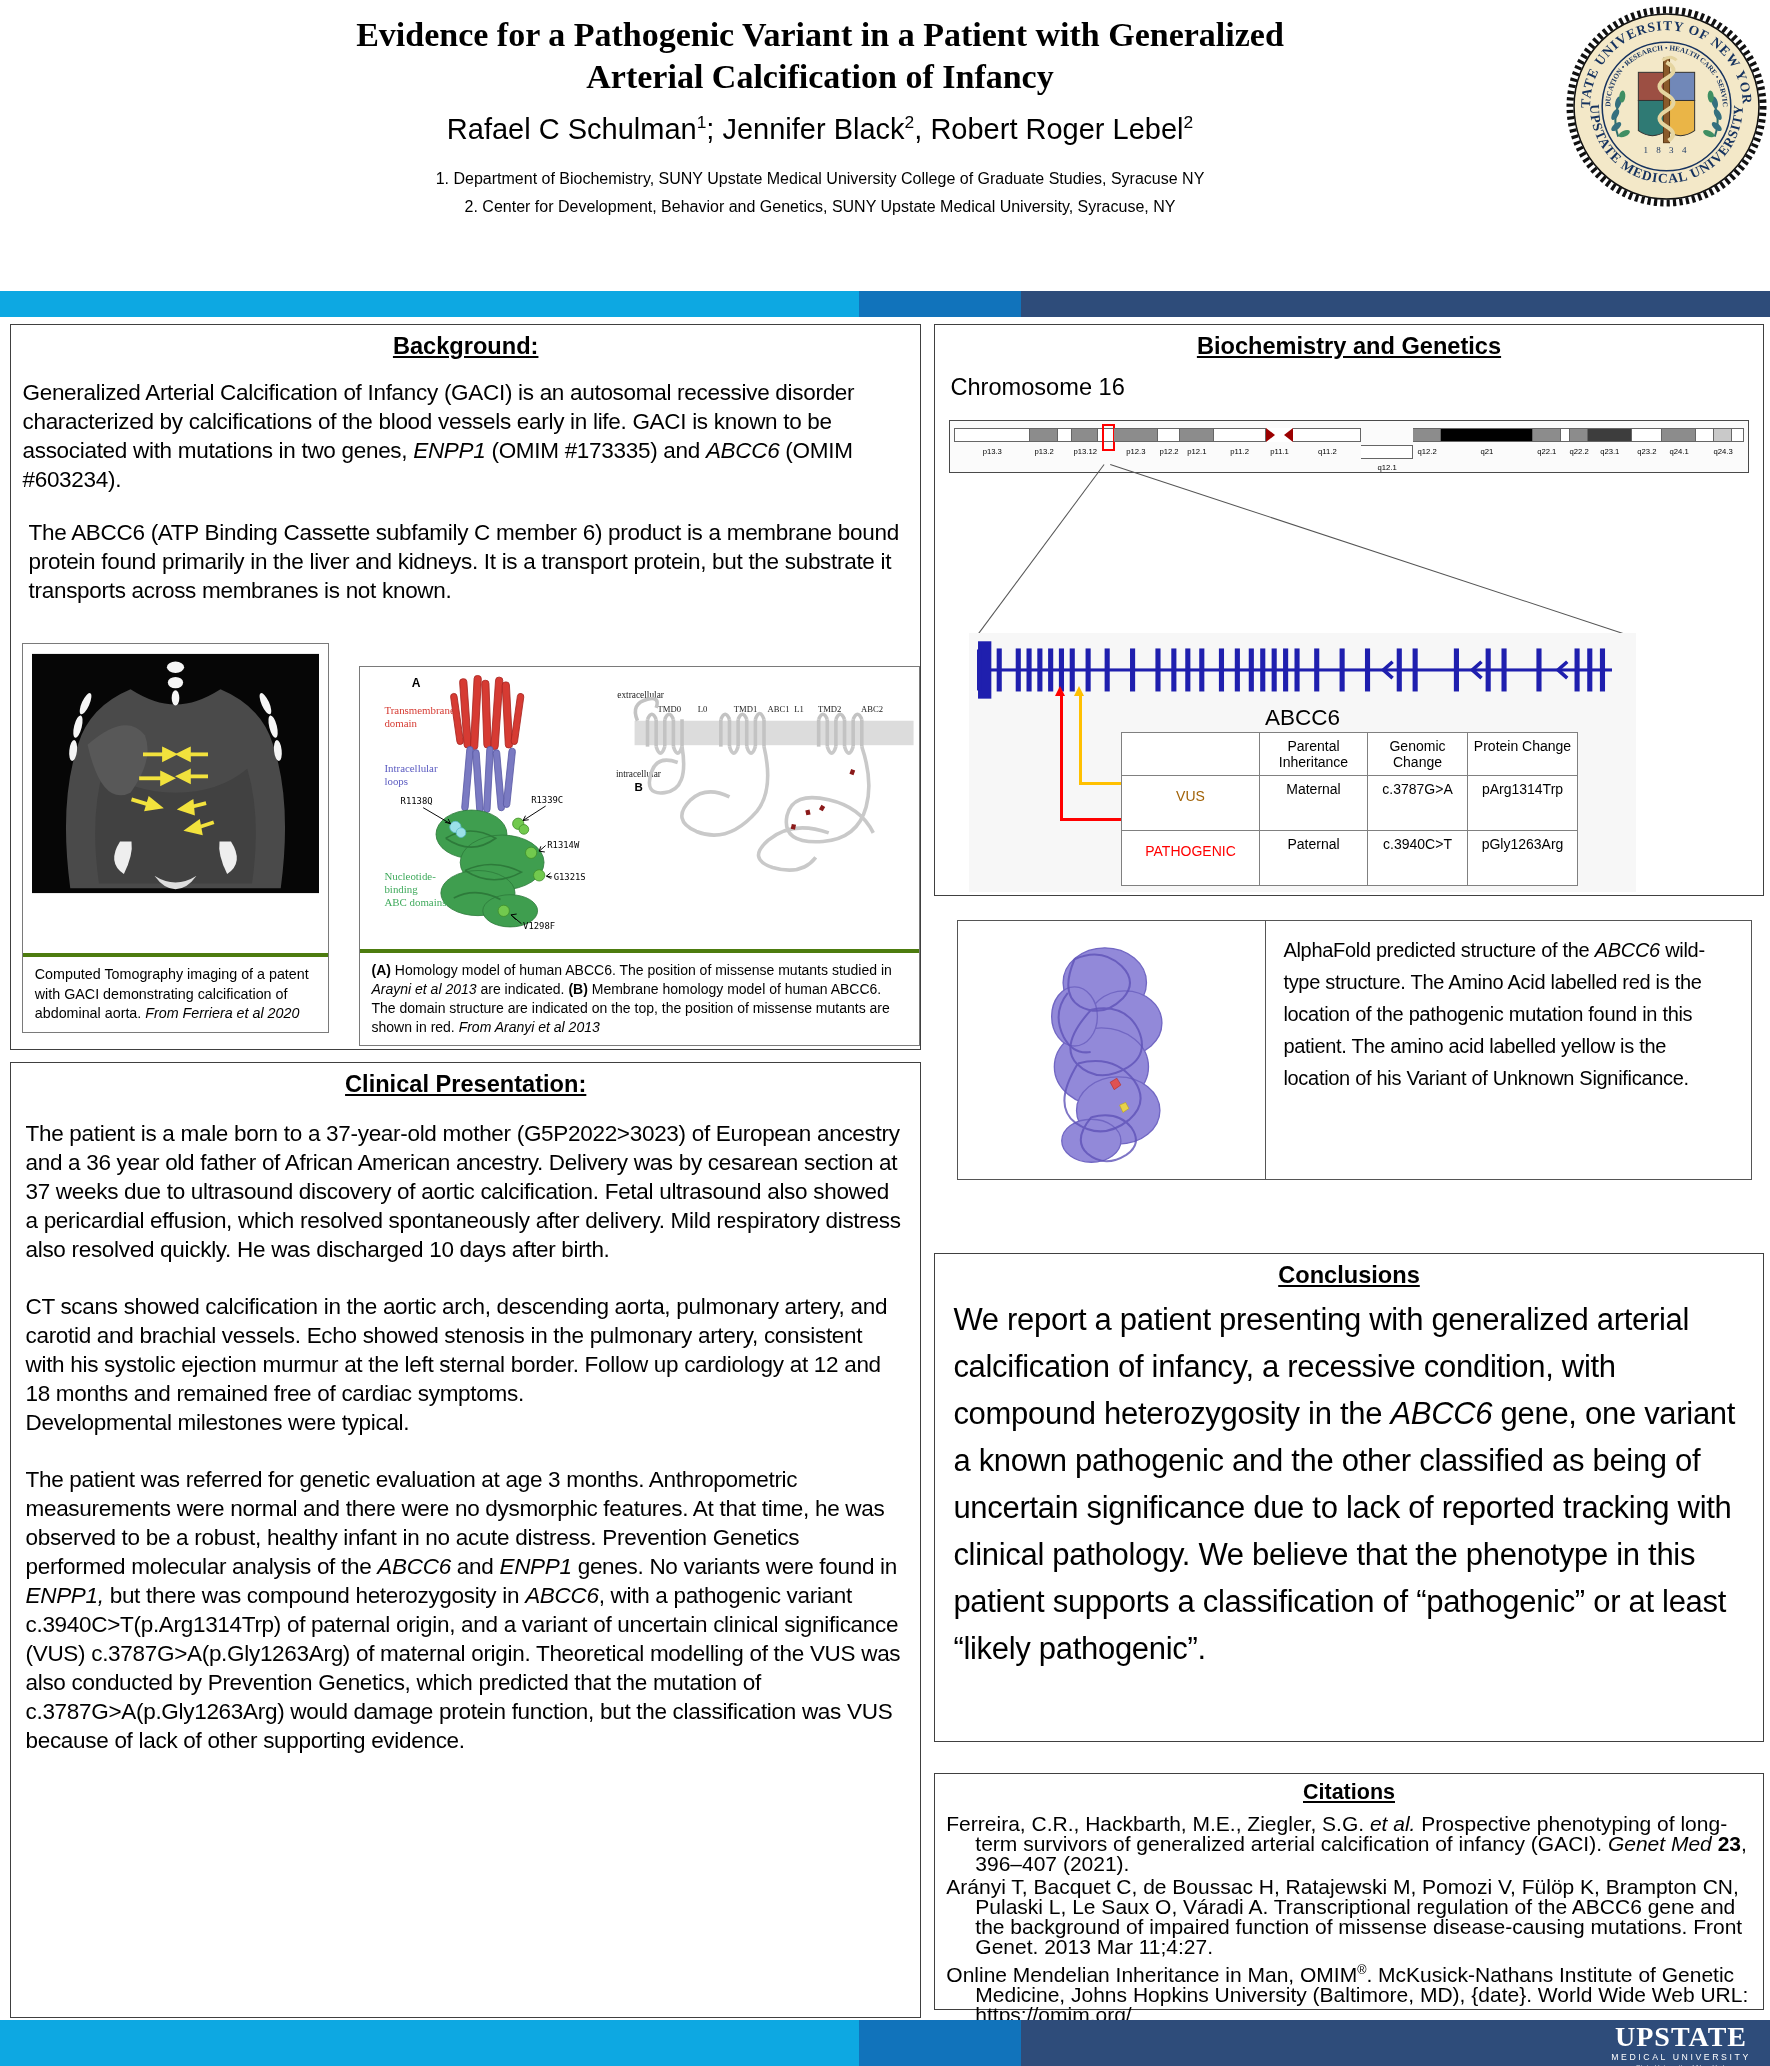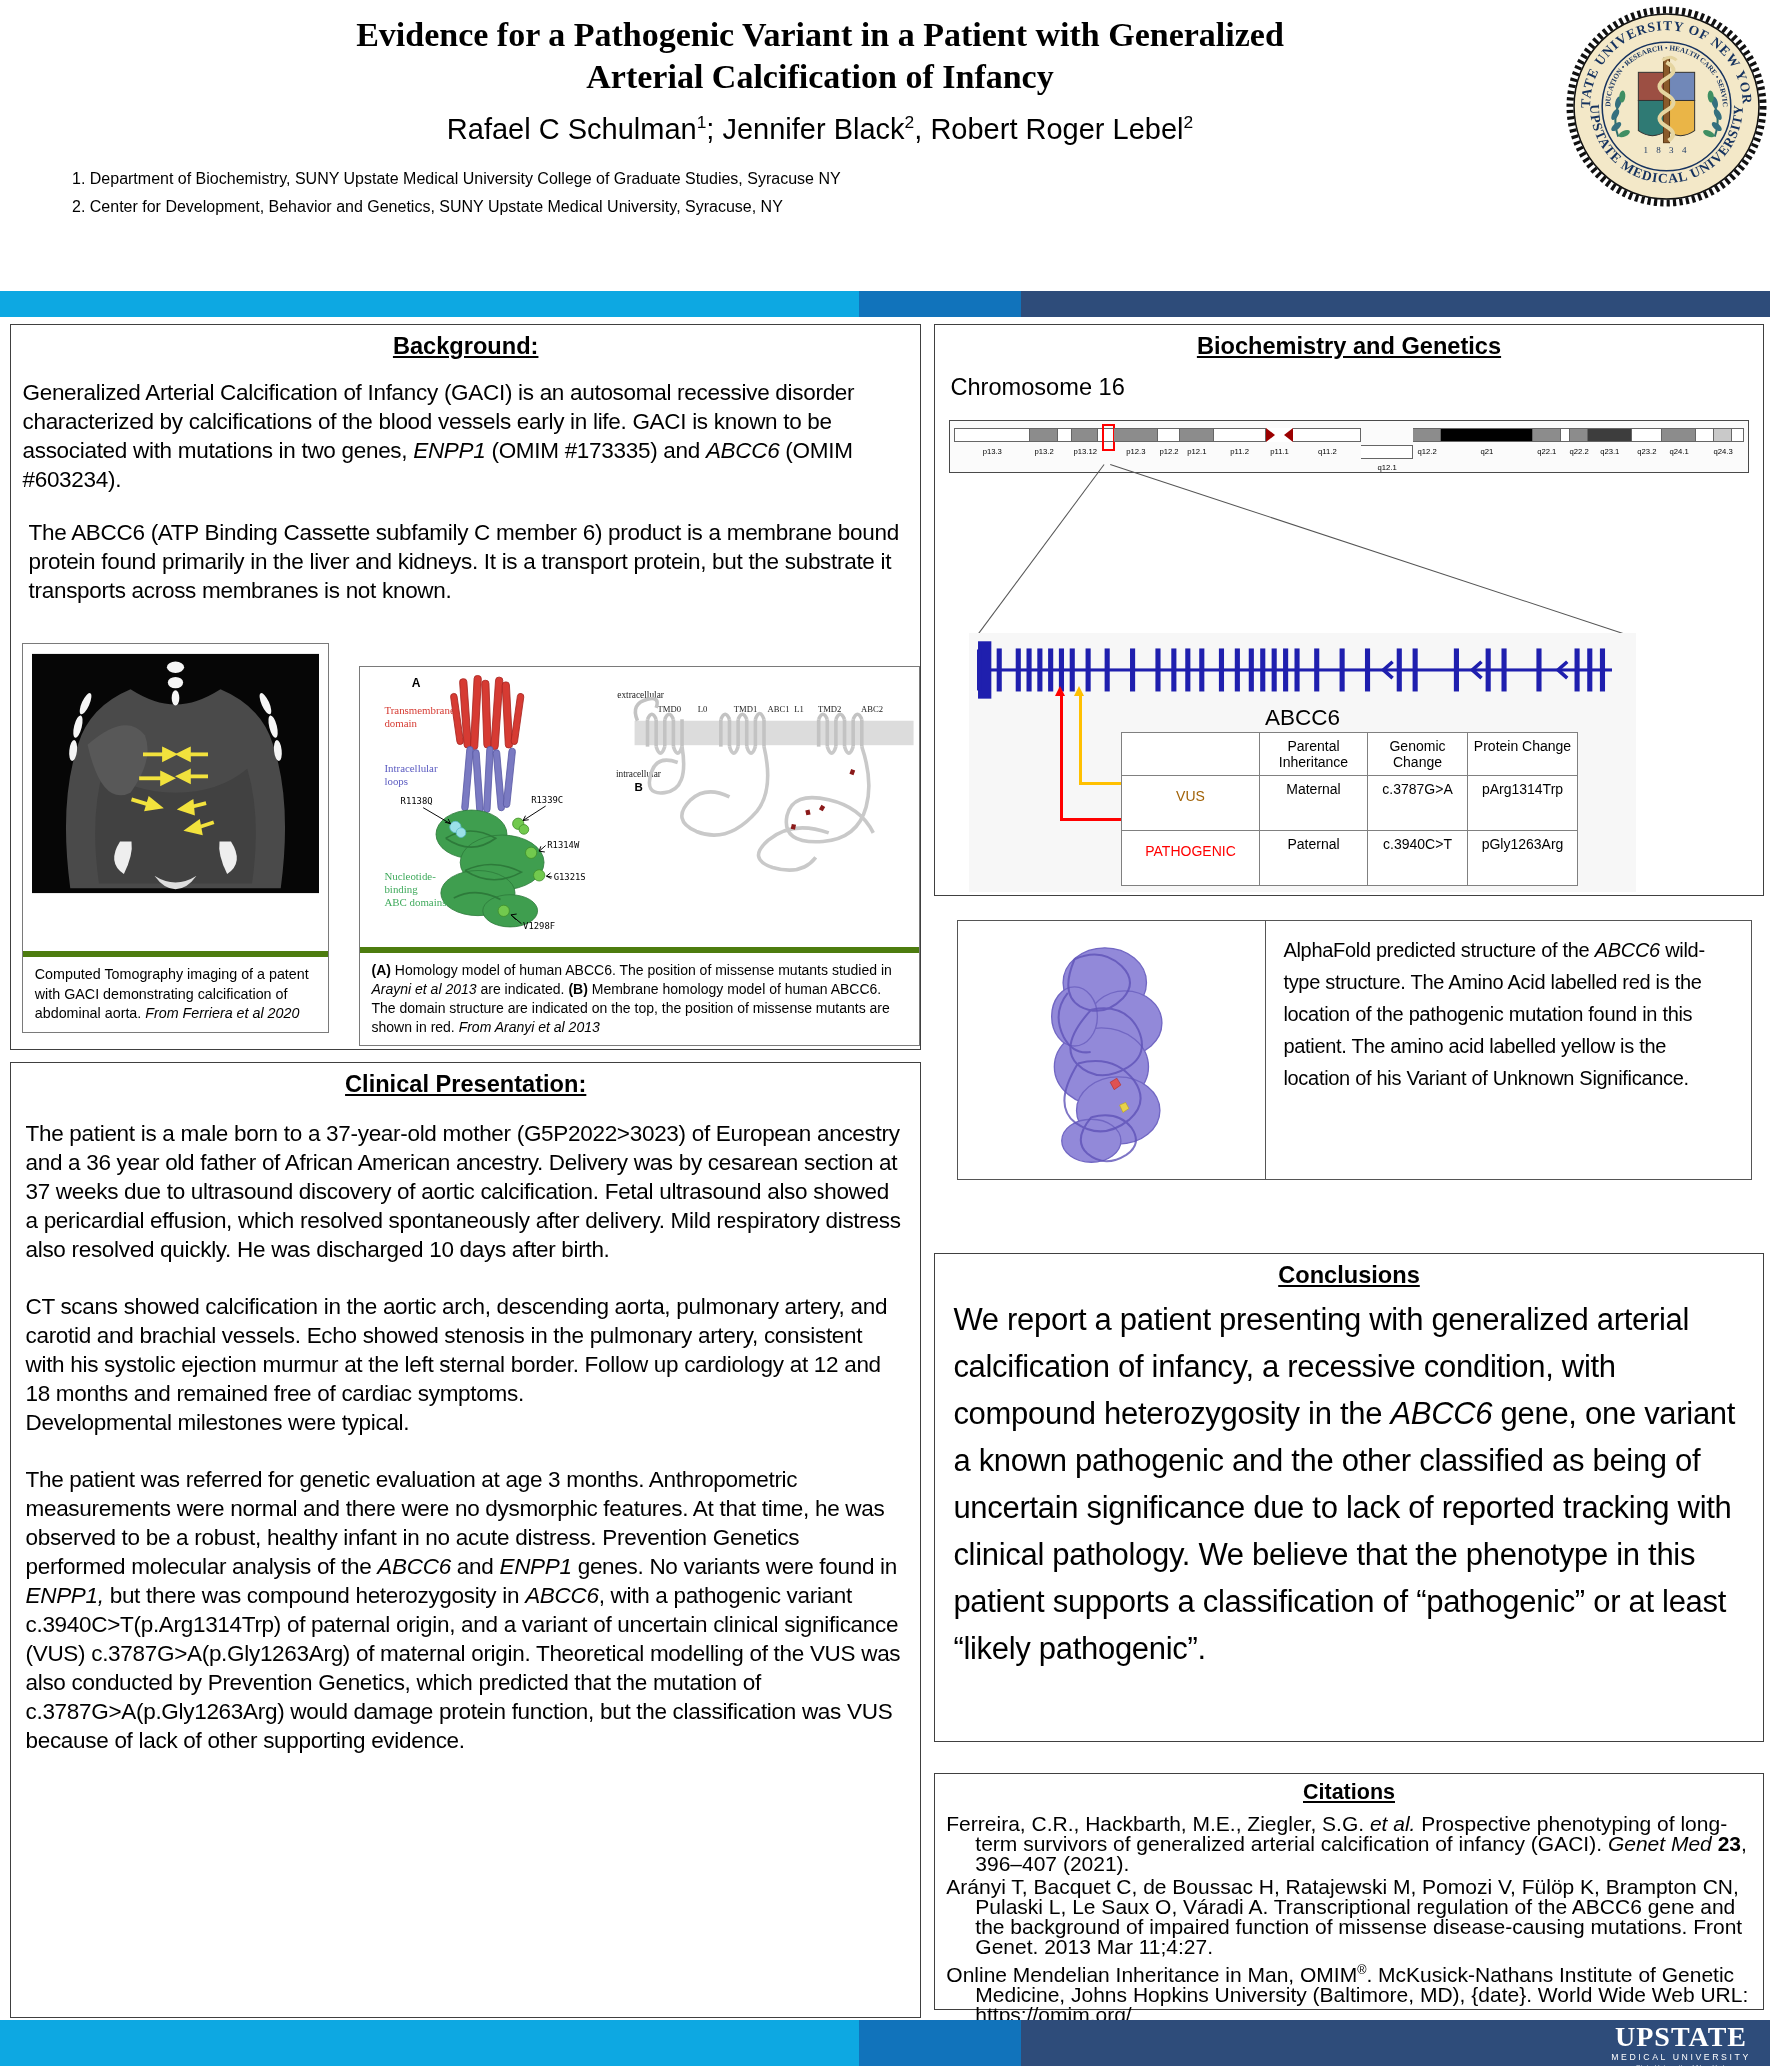--- a/index.html
+++ b/index.html
@@ -4,32 +4,32 @@
 <style>
   html,body{margin:0;padding:0;background:#e8e8e8;}
   #poster{position:relative;width:1771px;height:2066px;background:#ffffff;overflow:hidden;
           font-family:"Liberation Sans",sans-serif;color:#000;}
   .abs{position:absolute;}
 
   
   .title{font-family:"Liberation Serif",serif;font-weight:bold;font-size:34px;line-height:42px;
          text-align:center;letter-spacing:0;}
   .authors{font-size:29px;text-align:center;}
-  .affil{font-size:16px;line-height:28px;text-align:left;}
+  .affil{font-size:16px;line-height:28px;text-align:center;}
   sup.auth{font-size:0.6em;vertical-align:super;}
 
   
   .bar-seg{position:absolute;top:0;height:100%;}
 
   
   .sec-box{position:absolute;border:1.5px solid #404040;background:#fff;box-sizing:border-box;}
   .sec-head{font-size:23.6px;font-weight:bold;text-decoration:underline;text-align:center;margin:8.2px 0 0 0;}
   .body-txt{font-size:22.5px;line-height:29px;letter-spacing:-0.3px;}
   .fig-box{position:absolute;border:1px solid #7a7a7a;background:#fff;box-sizing:border-box;}
-  .fig-cap{position:absolute;left:0;right:0;bottom:0;border-top:6px solid #4d7c0f;
+  .fig-cap{position:absolute;left:0;right:0;bottom:0;border-top:4px solid #4d7c0f;
            font-size:14.3px;line-height:19.5px;padding:8.2px 11.3px;box-sizing:border-box;text-align:left;}
 
   
   #ideo{display:flex;align-items:stretch;background:#fbfbfb;border:1px solid #4a4a4a;
         padding:0 4.1px;box-sizing:border-box;height:53px;}
   .band{position:relative;display:flex;flex-direction:column;min-width:0;}
   .band-rect{height:14.3px;margin-top:7.2px;border:0.5px solid #666;border-left:none;box-sizing:border-box;}
   .band:first-child .band-rect{border-left:0.5px solid #666;}
   .band-label{font-size:7.7px;text-align:center;margin-top:4.1px;white-space:nowrap;align-self:center;}
   .band-hl{position:absolute;left:-1.5px;right:-1.5px;top:3.1px;height:22.5px;border:2px solid #ff0000;}

